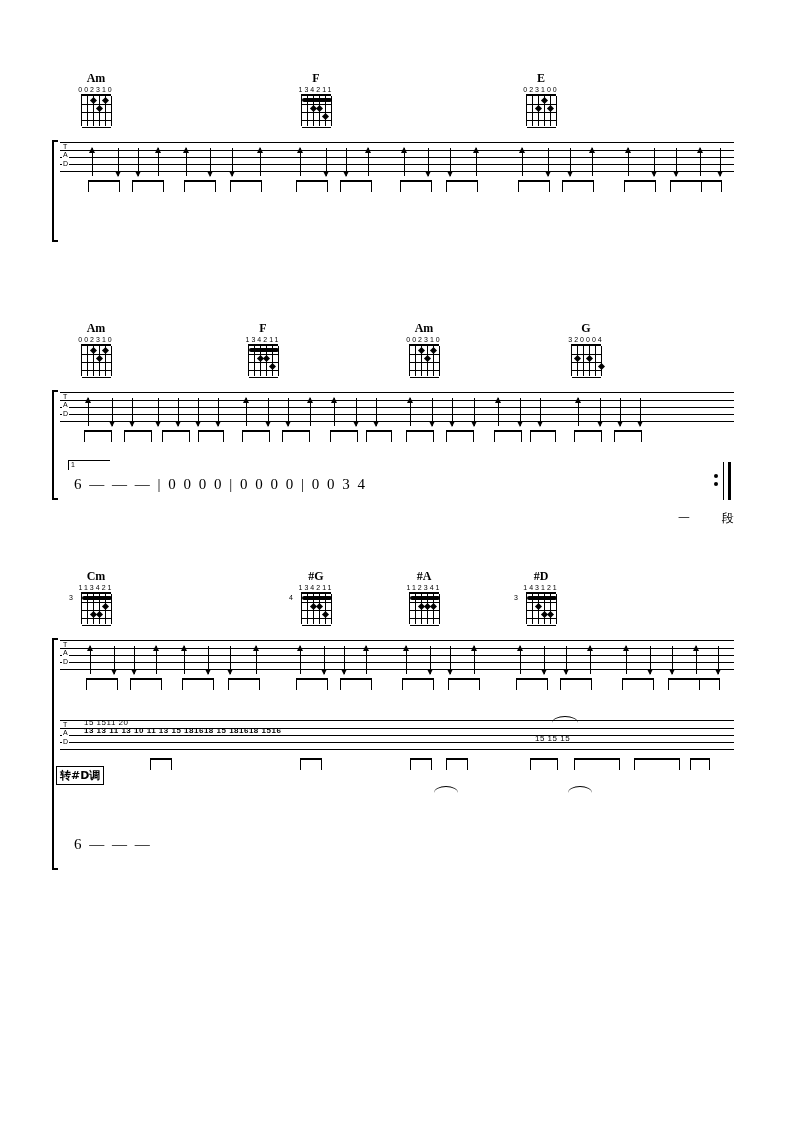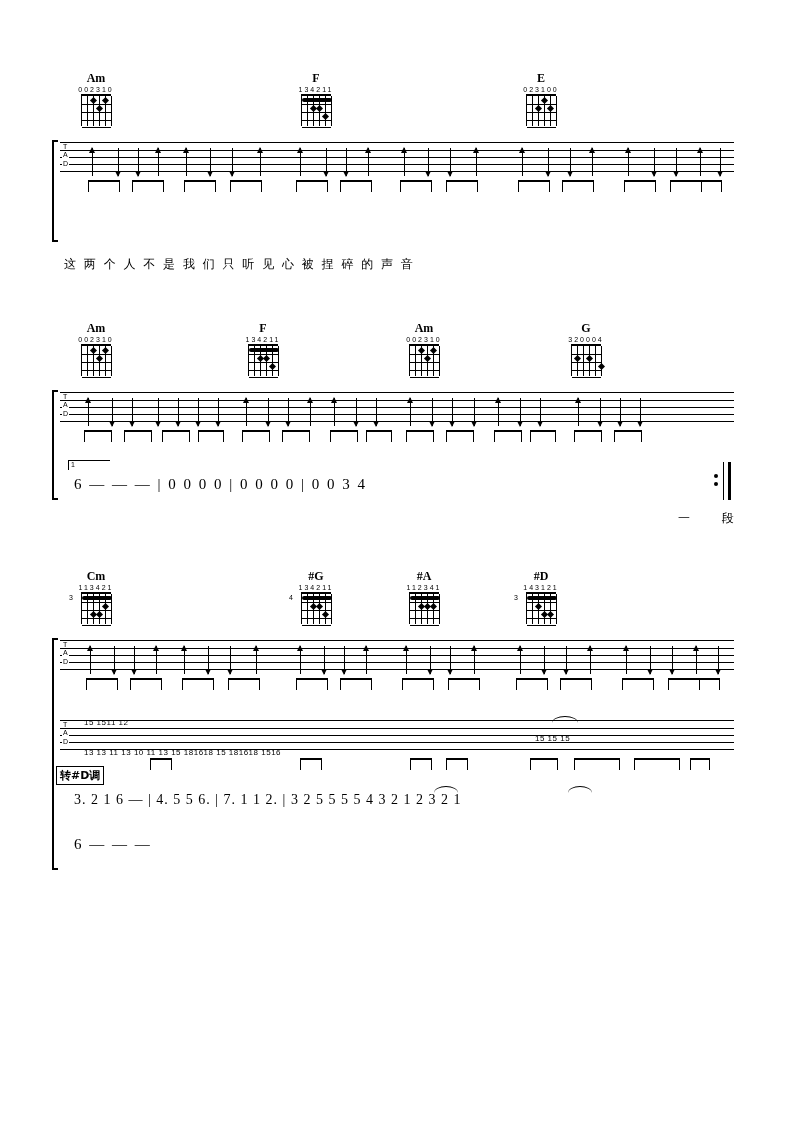--- a/index.html
+++ b/index.html
@@ -382,21 +382,20 @@
         <div class="beam" style="left:46px;top:0;width:52px;"></div>
         <div class="stem" style="left:0;"></div>
           <div class="stem" style="left:31px;"></div>
         <div class="stem" style="left:46px;"></div>
           <div class="stem" style="left:77px;"></div>
         <div class="stem" style="left:97px;"></div>
       </div>
     </div>
 
 
-    <div class="lyrics" style="left:64px;top:256px;letter-spacing:2px;">这 两 个 人    不 是 我 们                只 听 见  心        被 捏 碎 的 声 音</div>
   </div>
 
   <div class="system" style="left:0;top:0;width:793px;height:560px;">
 
     <div class="chord" style="left:68px;top:322px;">
       <div class="cname">Am</div>
       <div class="fingers">002310</div>
       <div class="grid-wrap">
         <div class="grid">
           <div class="v" style="left:5px;"></div>
@@ -776,22 +775,22 @@
     </div>
 
     <div class="tabbox" style="left:60px;top:720px;width:674px;height:30px;">
       <div class="tabline" style="top:7px;"></div>
       <div class="tabline" style="top:14px;"></div>
       <div class="tabline" style="top:21px;"></div>
       <div class="tabletter" style="top:0px;">T</div>
       <div class="tabletter" style="top:8px;">A</div>
       <div class="tabletter" style="top:17px;">D</div>
     </div>
-    <div class="tabnums" style="left:84px;top:718px;letter-spacing:0.5px;">15      1511   12</div>
-    <div class="tabnums" style="left:84px;top:748px;letter-spacing:0.5px;">13            13     11   13      10   11   13      15      181618 15      181618   1516</div>
+    <div class="tabnums" style="left:84px;top:718px;letter-spacing:0.5px;">15      1511   20</div>
+    <div class="tabnums" style="left:84px;top:726px;letter-spacing:0.5px;font-weight:bold;">13            13     11   13      10   11   13      15      181618 15      181618   1516</div>
     <div class="tabnums" style="left:535px;top:734px;letter-spacing:0.5px;">15                              15                                15</div>
 
     <div>
       <div class="beamgrp" style="left:150px;top:758px;width:46px;height:12px;">
         <div class="beam" style="left:0;top:0;width:22px;"></div>
         <div class="stem" style="left:0;"></div>
           <div class="stem" style="left:21px;"></div>
       </div>
       <div class="beamgrp" style="left:300px;top:758px;width:46px;height:12px;">
         <div class="beam" style="left:0;top:0;width:22px;"></div>
@@ -817,21 +816,20 @@
           <div class="stem" style="left:89px;"></div>
         <div class="stem" style="left:104px;"></div>
           <div class="stem" style="left:149px;"></div>
         <div class="stem" style="left:160px;"></div>
           <div class="stem" style="left:179px;"></div>
       </div>
     </div>
 
     <div class="keychange" style="left:56px;top:766px;">转#D调</div>
 
-    <div class="jianpu" style="left:74px;top:792px;letter-spacing:1px;font-size:14px;">3.      2 1 6    —    | 4.   5  5 6.  | 7.   1  1 2.  | 3  2 5  5 5 5 4  3 2 1 2  3   2 1</div>
     <div class="jianpu" style="left:74px;top:836px;letter-spacing:2px;">6   —   —   —</div>
 
     <div class="tiearc" style="left:434px;top:786px;width:24px;"></div>
     <div class="tiearc" style="left:568px;top:786px;width:24px;"></div>
     <div class="tiearc" style="left:552px;top:716px;width:26px;"></div>
   </div>
 
 </div>
 
 </body></html>

